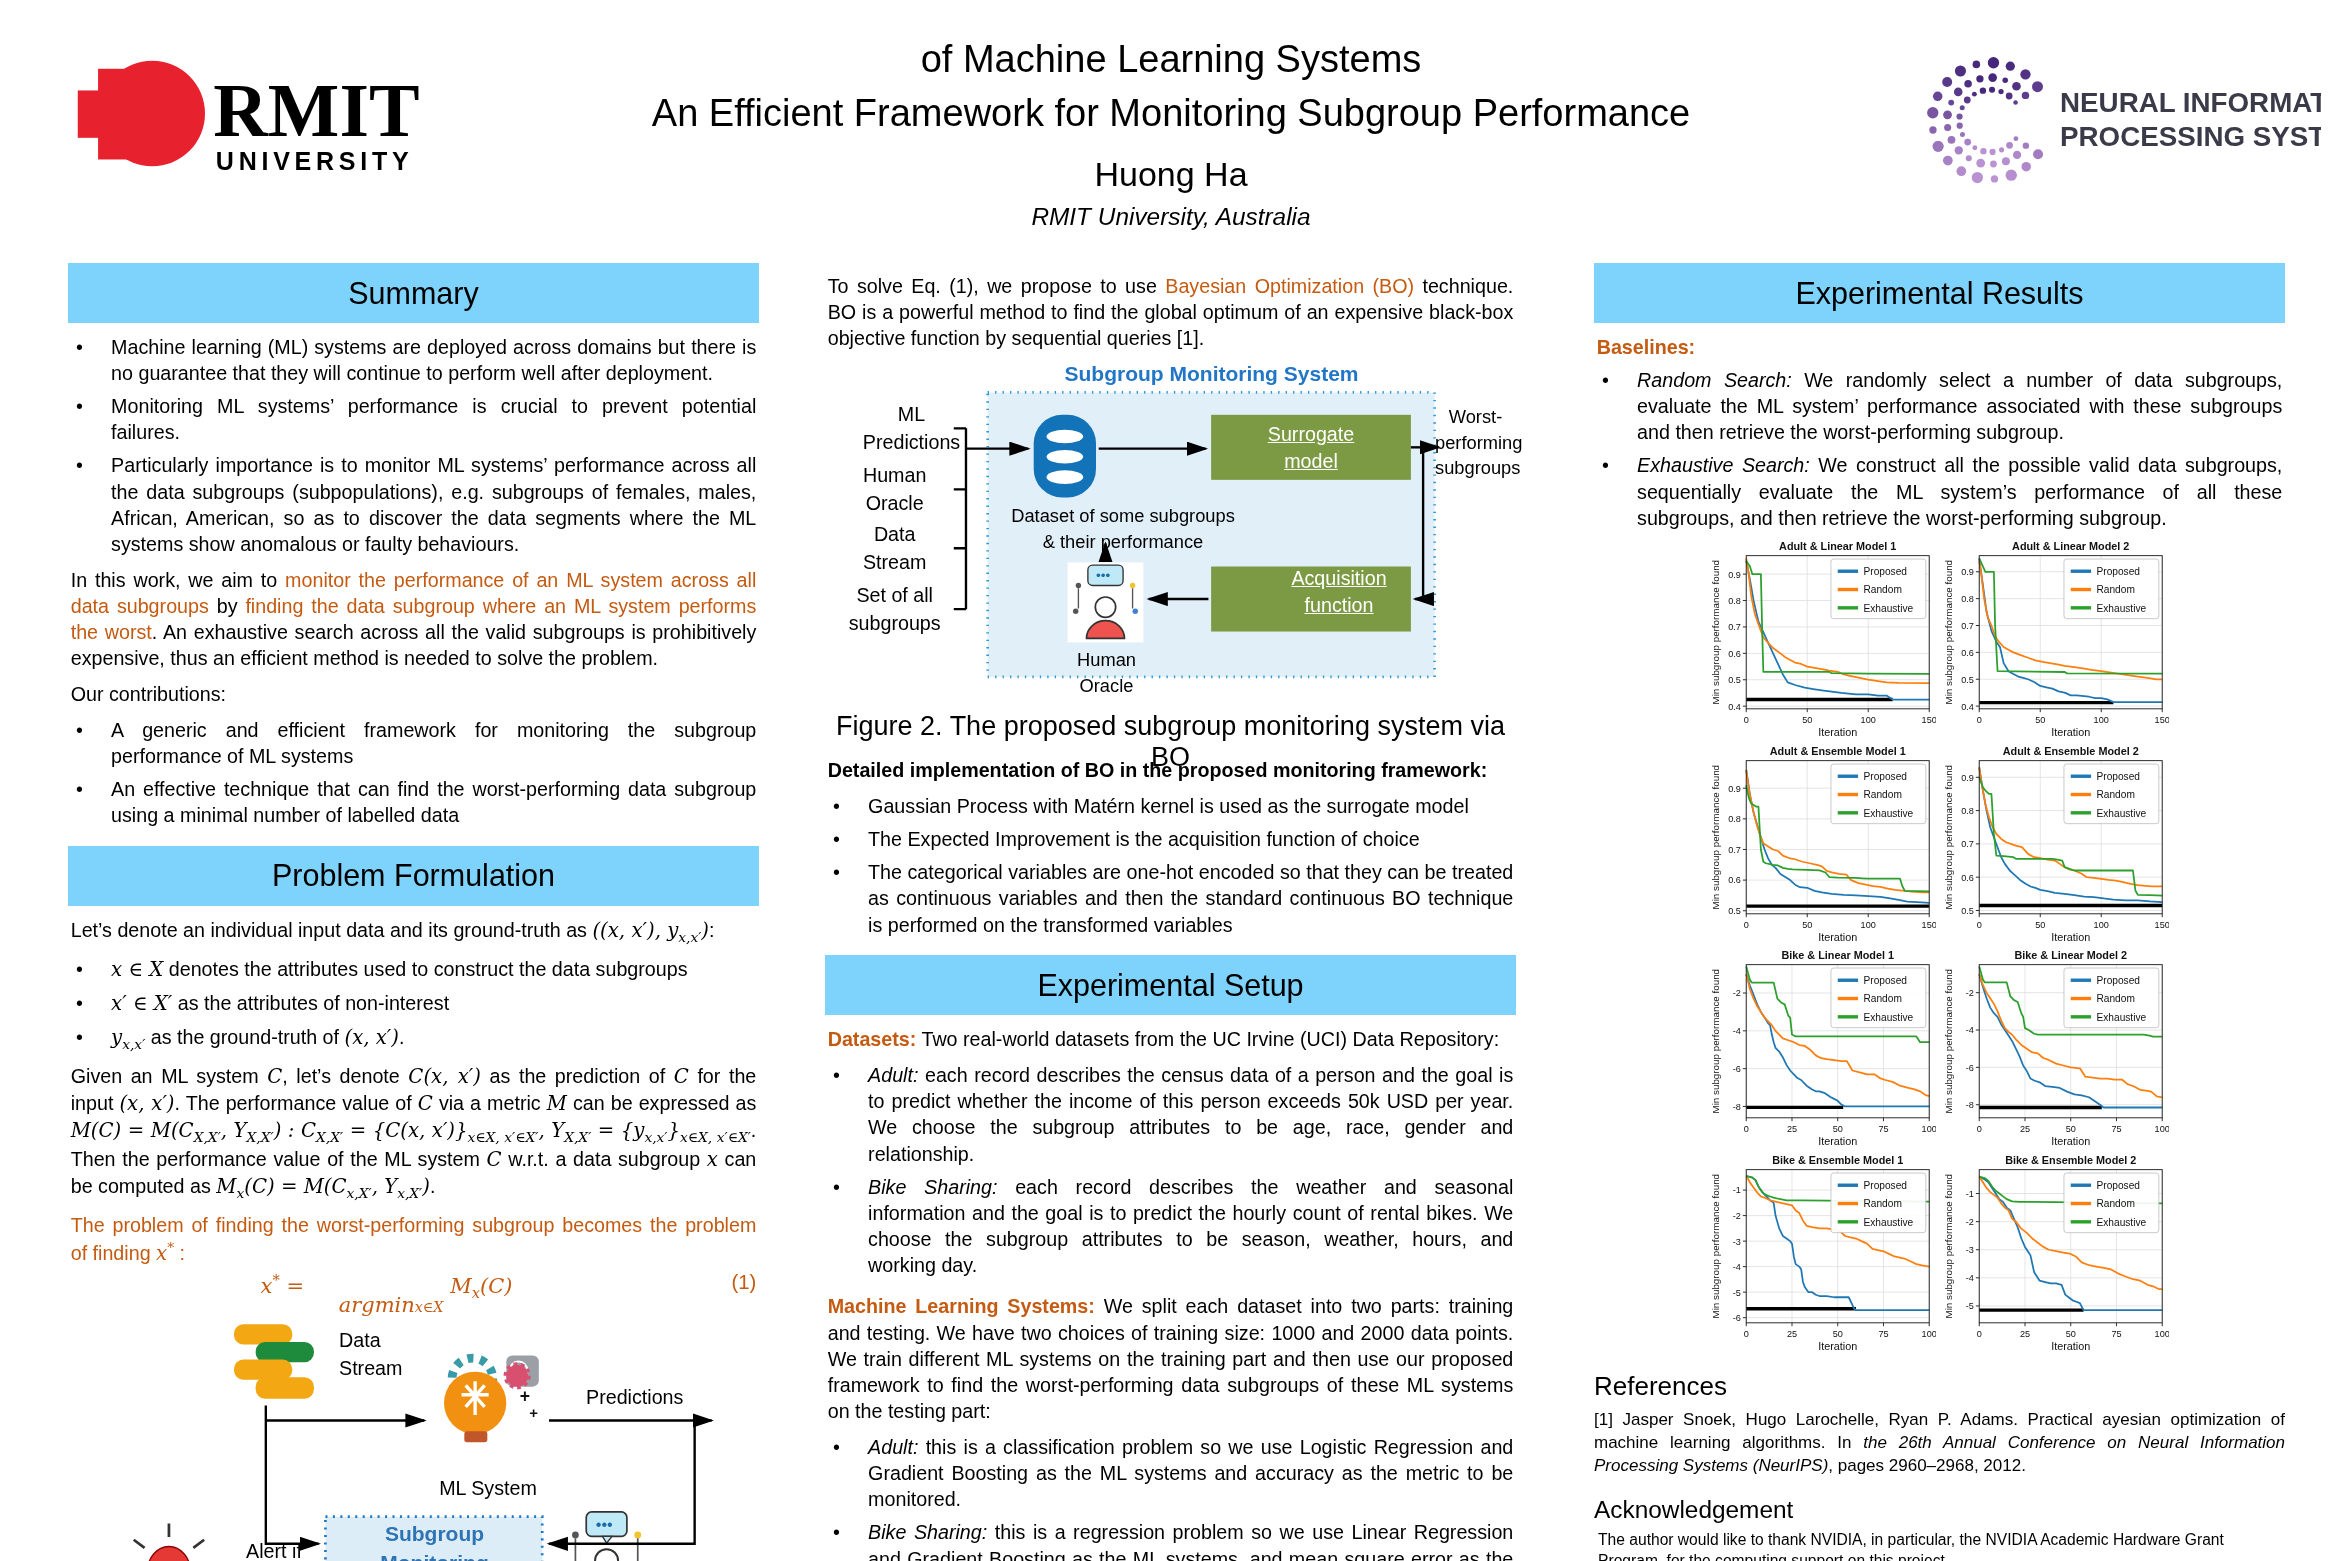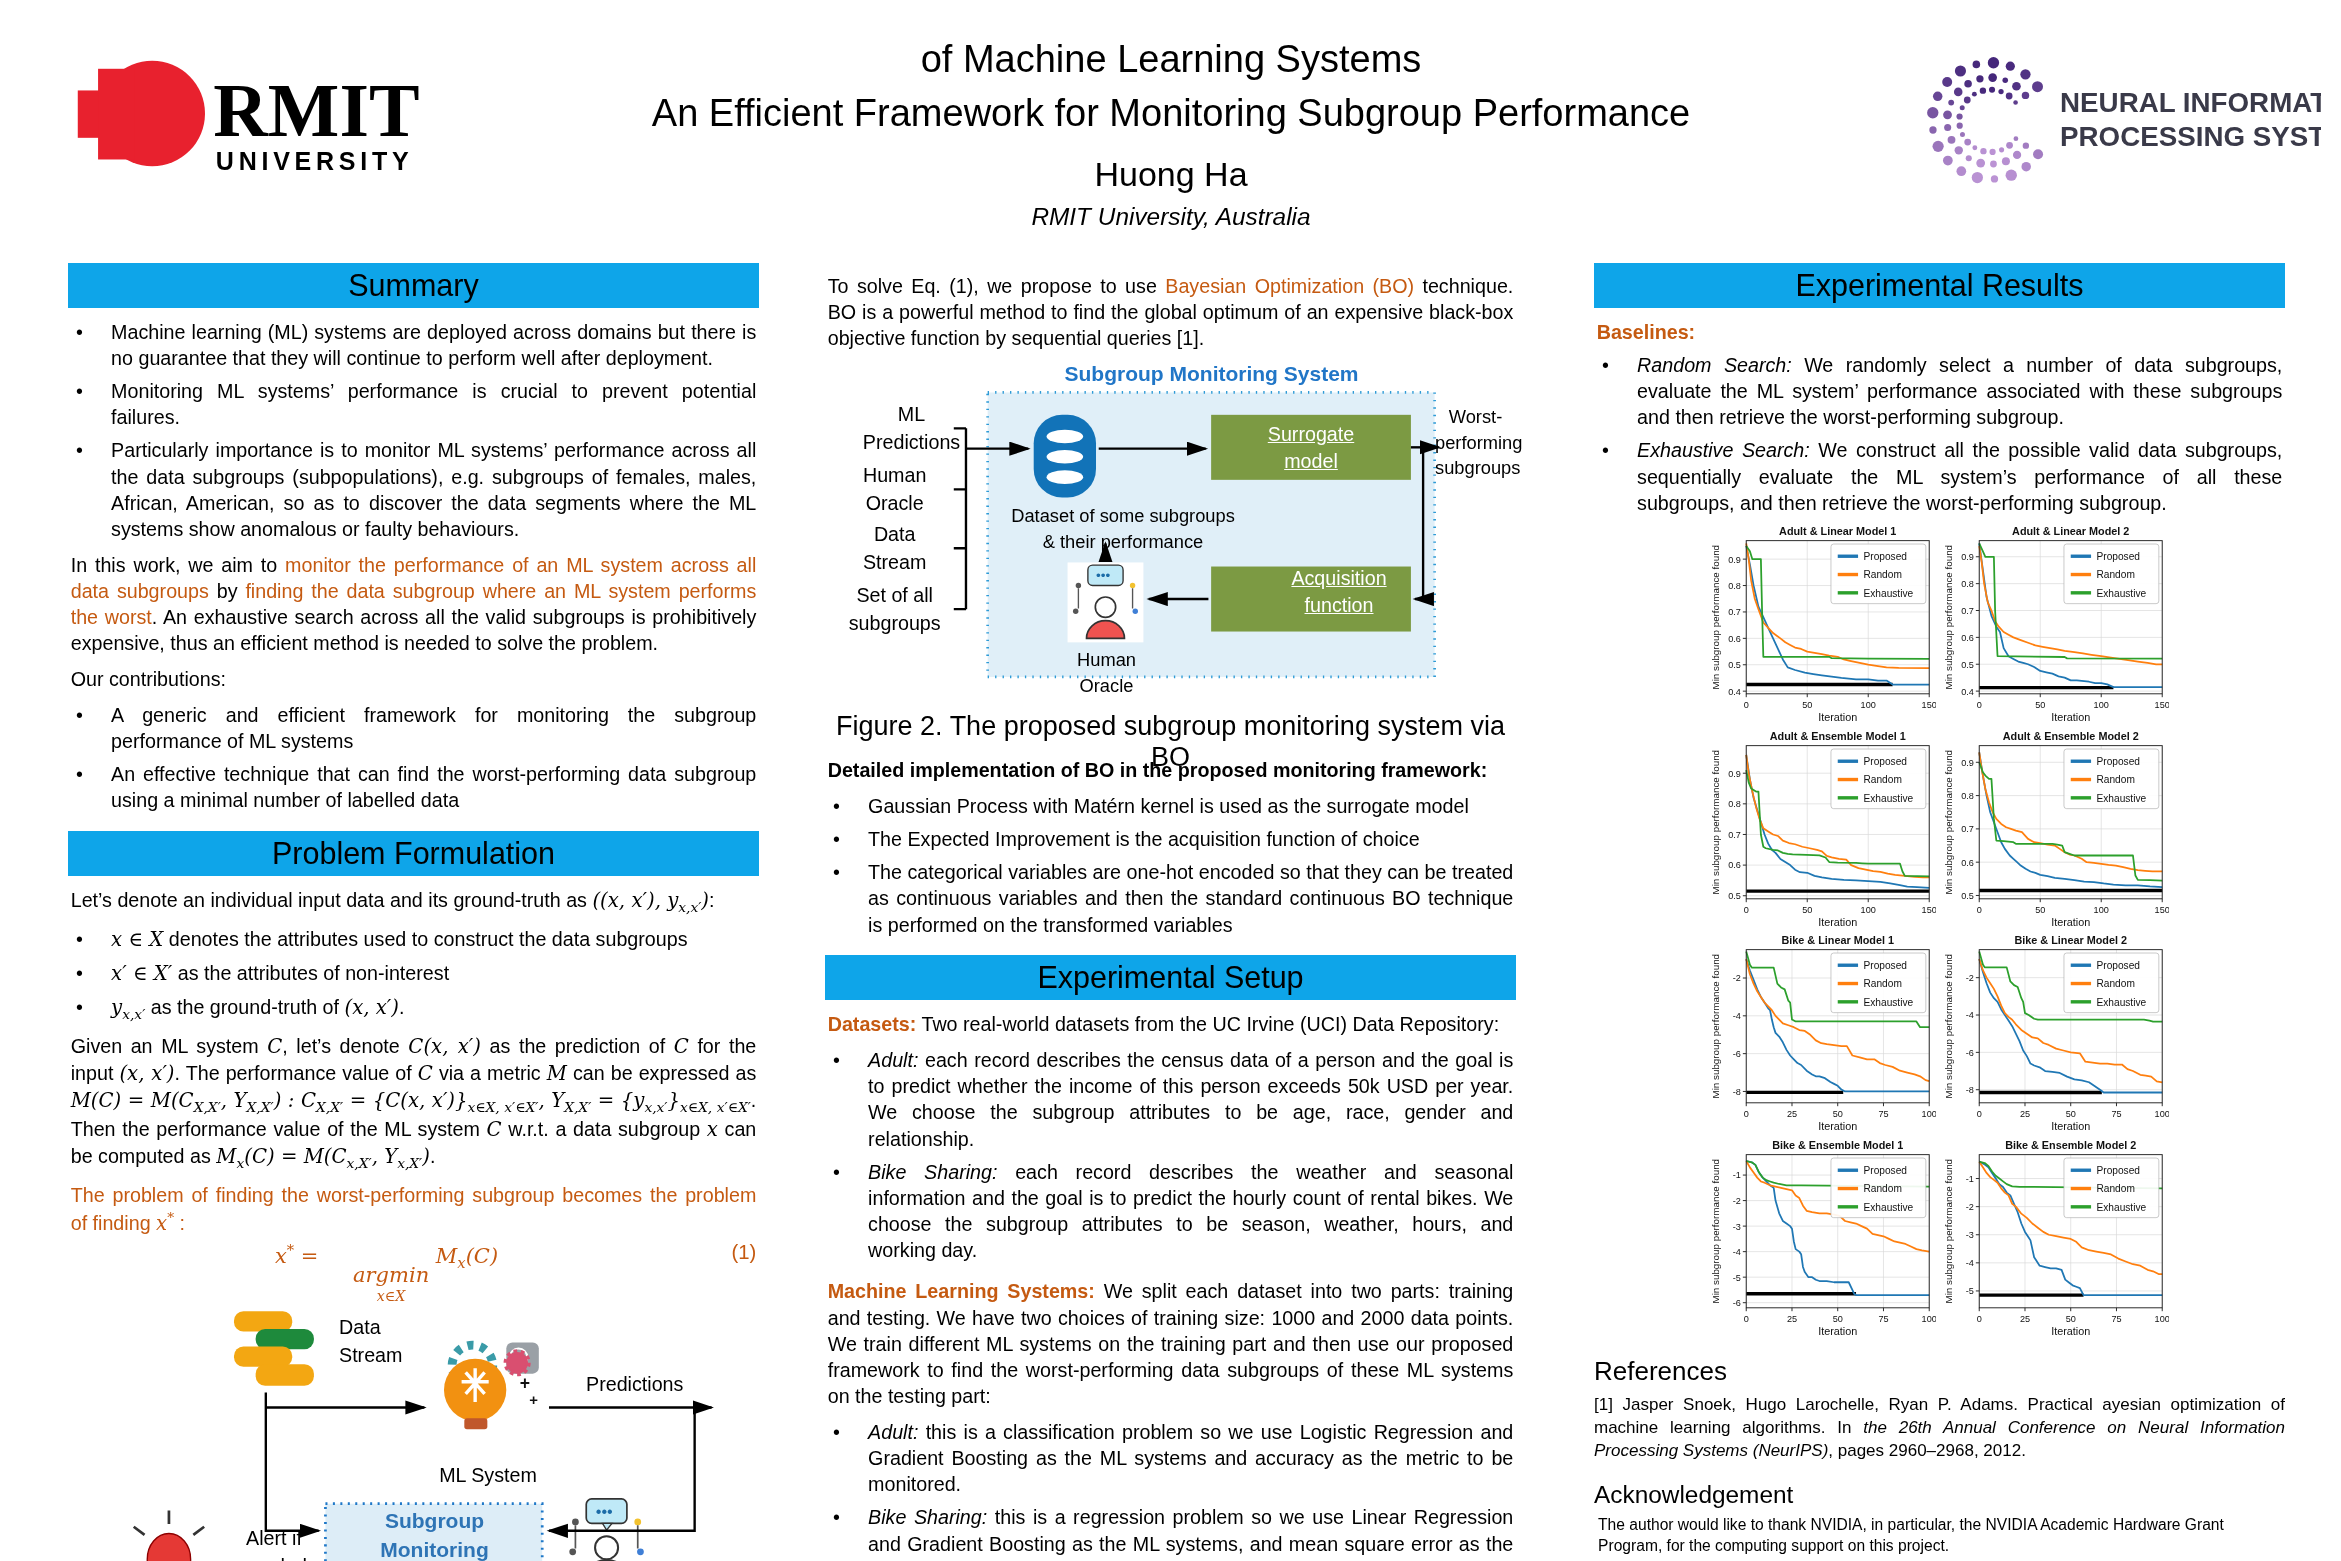--- a/index.html
+++ b/index.html
@@ -8,31 +8,31 @@
   
   .title-block{position:absolute;left:50%;top:33px;transform:translateX(-50%);width:1423px;text-align:center;}
   .title-line{font-size:38px;line-height:1.42;font-weight:400;}
   .author{font-size:34px;margin-top:14px;}
   .affiliation{font-size:24.4px;font-style:italic;margin-top:9.5px;}
   .rmit-logo{position:absolute;left:71px;top:47px;}
   .neurips-logo{position:absolute;left:1921px;top:41px;}
   
   .col{position:absolute;top:263px;width:691px;}
   #col1{left:68px;} #col2{left:825px;} #col3{left:1594px;}
-  .secbar{height:45px;background:#0ea5e9;display:flex;align-items:center;justify-content:center;
+  .secbar{height:60px;background:#7dd3fc;display:flex;align-items:center;justify-content:center;
           font-size:30.5px;margin-bottom:11px;}
   .p{font-size:19.7px;line-height:1.33;text-align:justify;margin:9.5px 2.7px 9.5px 2.7px;}
   .bullet{display:flex;margin:6.8px 2.7px;}
   .bullet .dot{flex:none;width:35px;padding-left:5.4px;font-size:19.7px;line-height:1.33;}
   .bullet .btxt{flex:1;font-size:19.7px;line-height:1.33;text-align:justify;}
   .orange{color:#c55a11;}
   .b{font-weight:bold;}
   .math{font-family:"DejaVu Serif",serif;font-style:italic;}
   .math sub,.math sup{font-size:70%;}
-  .stack{display:inline-flex;flex-direction:column;align-items:center;vertical-align:-19px;line-height:1;margin-left:28px;}
+  .stack{display:inline-flex;flex-direction:row;align-items:center;vertical-align:-19px;line-height:1;margin-left:28px;}
   .stack .under{font-size:14.2px;margin-top:2.7px;}
   .eqrow{display:flex;align-items:flex-start;font-size:19.7px;margin:4.1px 2.7px;color:#c55a11;}
   .eqrow .eqc{flex:1;text-align:center;font-size:21px;}
   .eqrow .eqn{width:54px;text-align:right;font-size:20.3px;}
   .ml{white-space:pre-line;}
   
   .figwrap{position:relative;width:691px;}
   .figlabel{position:absolute;font-size:19.7px;line-height:1.4;}
   .figcap{position:absolute;width:100%;text-align:center;font-size:27px;}
   .smstext{position:absolute;display:flex;align-items:center;justify-content:center;text-align:center;

